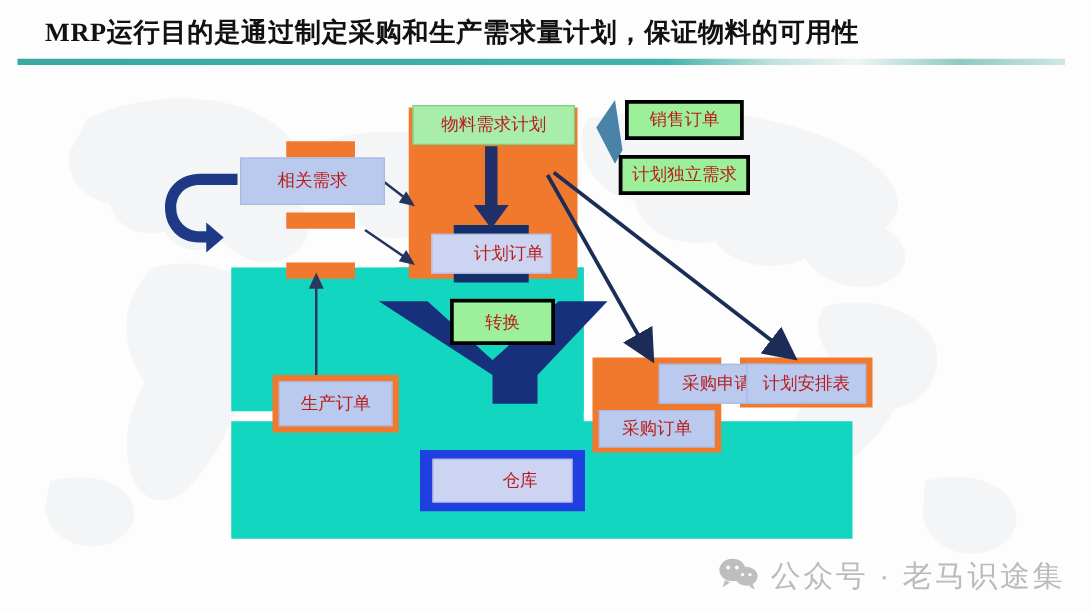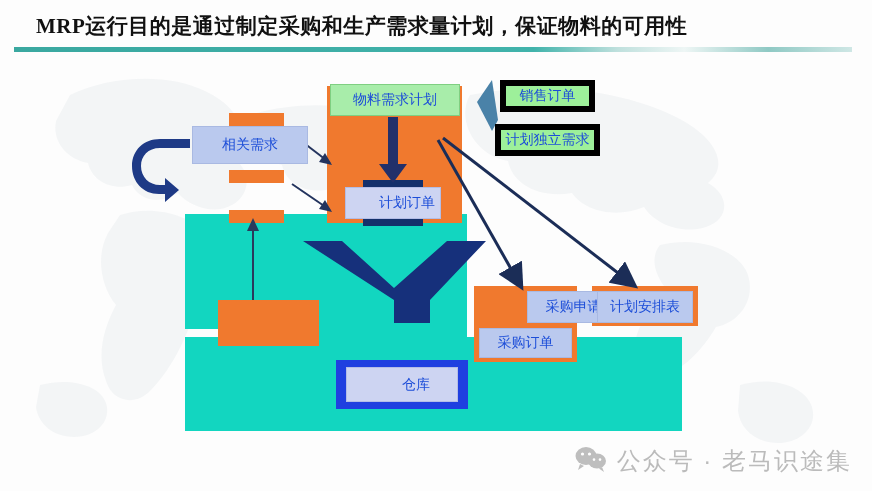--- a/index.html
+++ b/index.html
@@ -36,31 +36,31 @@
 
   
   .teal-band{position:absolute;background:#12d6c0;}
   .orange-panel{position:absolute;background:#f0792e;}
   .orange-tab{position:absolute;background:#f0792e;}
   .navy-tab{position:absolute;background:#14306b;}
 
   .box{
     position:absolute;display:flex;align-items:center;justify-content:center;
     font-family:"Liberation Serif","DejaVu Serif",serif;
-    font-size:14px;color:#1d4ed8;white-space:nowrap;
+    font-size:14px;color:#b91c1c;white-space:nowrap;
     box-sizing:border-box;
   }
   .box-blue{
     background:#bac9ee;border:1px solid #a9b9e2;align-items:center;
   }
   .box-lav{
     background:#cdd4f2;border:1px solid #b4bde6;padding-left:28px;
   }
   .box-green{
-    background:#9df09a;border:6px solid #000000;
+    background:#9df09a;border:3px solid #000000;
   }
   .box-green-mrp{
     background:#a8edaa;border:1px solid #7fcf82;
   }
 
   #warehouse-frame{
     position:absolute;background:#1f3fe0;
   }
 
   svg.overlay{position:absolute;left:0;top:0;width:872px;height:491px;pointer-events:none;}
@@ -189,21 +189,27 @@
   </div>
 
   <div class="box box-green" style="left:500px;top:80px;width:95px;height:32px;">
     <span>销售订单</span>
   </div>
 
   <div class="box box-green" style="left:495px;top:124px;width:105px;height:32px;">
     <span>计划独立需求</span>
   </div>
 
-
+  <div class="box box-green" style="left:360px;top:239px;width:84px;height:37px;">
+    <span>转换</span>
+  </div>
+
+  <div class="box box-blue" style="left:223px;top:305px;width:91px;height:36px;">
+    <span>生产订单</span>
+  </div>
 
   <div class="box box-blue" style="left:479px;top:291px;width:93px;height:32px;margin-left:48px;">
     <span>采购申请</span>
   </div>
 
   <div class="box box-blue" style="left:597px;top:291px;width:96px;height:32px;">
     <span>计划安排表</span>
   </div>
 
   <div class="box box-blue" style="left:479px;top:328px;width:93px;height:30px;">

